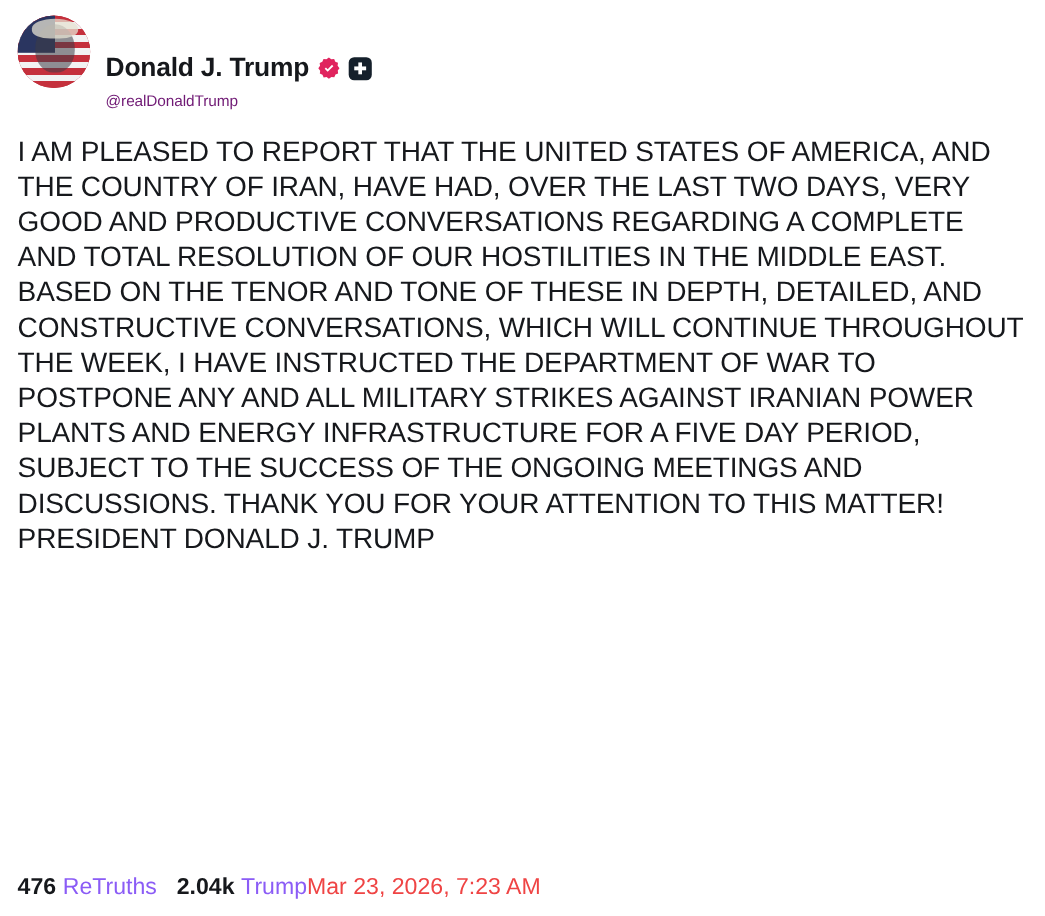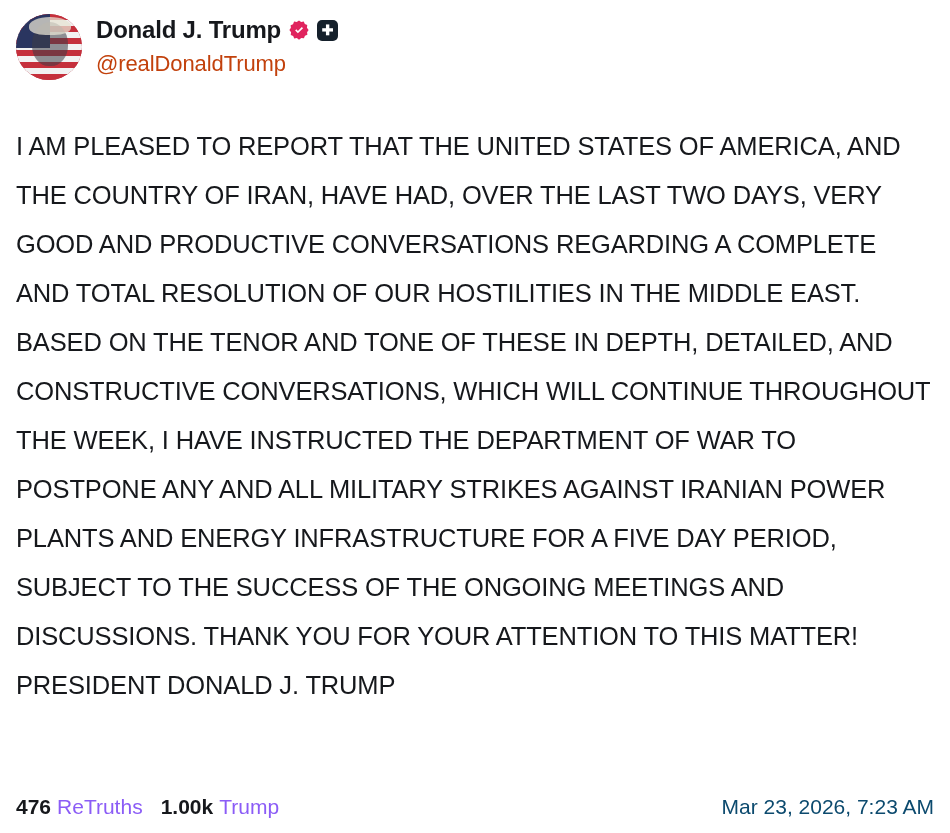--- a/index.html
+++ b/index.html
@@ -74,20 +74,21 @@
     height: 18px;
     border-radius: 50% 50% 40% 40%;
     background: rgba(230,225,210,0.75);
   }
   .names {
     display: flex;
     flex-direction: column;
     justify-content: flex-start;
     padding-top: 4px;
     min-width: 0;
+    margin-top: 32px;
   }
   .name-row {
     display: flex;
     align-items: center;
     gap: 7px;
     line-height: 1;
   }
   .display-name {
     font-size: 24px;
     font-weight: 700;
@@ -108,65 +109,64 @@
     color: #ffffff;
     display: inline-flex;
     align-items: center;
     justify-content: center;
     font-size: 14px;
     font-weight: 700;
     line-height: 1;
     flex: 0 0 auto;
   }
   .handle {
-    font-size: 22px;
-    color: #c2410c;
+    font-size: 14px;
+    color: #701a75;
     margin-top: 9px;
     letter-spacing: -0.1px;
   }
   
   .body-text {
     margin-top: 16px;
     font-size: 25.5px;
-    line-height: 49px;
+    line-height: 32px;
     color: #16181c;
     letter-spacing: -0.15px;
     white-space: pre-wrap;
     flex: 1 1 auto;
   }
   
   .footer {
     position: absolute;
     left: 16px;
     right: 16px;
     bottom: 14px;
     display: flex;
     align-items: center;
-    justify-content: space-between;
     font-size: 21px;
   }
   .stats {
     display: flex;
     align-items: baseline;
     gap: 18px;
   }
   .stat {
     display: inline-flex;
     align-items: baseline;
     gap: 6px;
   }
   .stat-count {
     font-weight: 700;
     color: #16181c;
   }
   .stat-label {
     color: #8b5cf6;
   }
   .timestamp {
-    color: #0c4a6e;
+    color: #ef4444;
     font-size: 21px;
   }
 </style>
 </head>
 <body>
 
 <div class="post">
 
   <div class="header">
 
@@ -197,21 +197,21 @@
 
   <div class="body-text">I AM PLEASED TO REPORT THAT THE UNITED STATES OF AMERICA, AND THE COUNTRY OF IRAN, HAVE HAD, OVER THE LAST TWO DAYS, VERY GOOD AND PRODUCTIVE CONVERSATIONS REGARDING A COMPLETE AND TOTAL RESOLUTION OF OUR HOSTILITIES IN THE MIDDLE EAST. BASED ON THE TENOR AND TONE OF THESE IN DEPTH, DETAILED, AND CONSTRUCTIVE CONVERSATIONS, WHICH WILL CONTINUE THROUGHOUT THE WEEK, I HAVE INSTRUCTED THE DEPARTMENT OF WAR TO POSTPONE ANY AND ALL MILITARY STRIKES AGAINST IRANIAN POWER PLANTS AND ENERGY INFRASTRUCTURE FOR A FIVE DAY PERIOD, SUBJECT TO THE SUCCESS OF THE ONGOING MEETINGS AND DISCUSSIONS. THANK YOU FOR YOUR ATTENTION TO THIS MATTER! PRESIDENT DONALD J. TRUMP</div>
 
   <div class="footer">
     <div class="stats">
       <span class="stat">
         <span class="stat-count">476</span>
         <span class="stat-label">ReTruths</span>
       </span>
       <span class="stat">
-        <span class="stat-count">1.00k</span>
+        <span class="stat-count">2.04k</span>
         <span class="stat-label">Trump</span>
       </span>
     </div>
 
     <div class="timestamp">Mar 23, 2026, 7:23 AM</div>
   </div>
 
 </div>
 
 </body></html>

